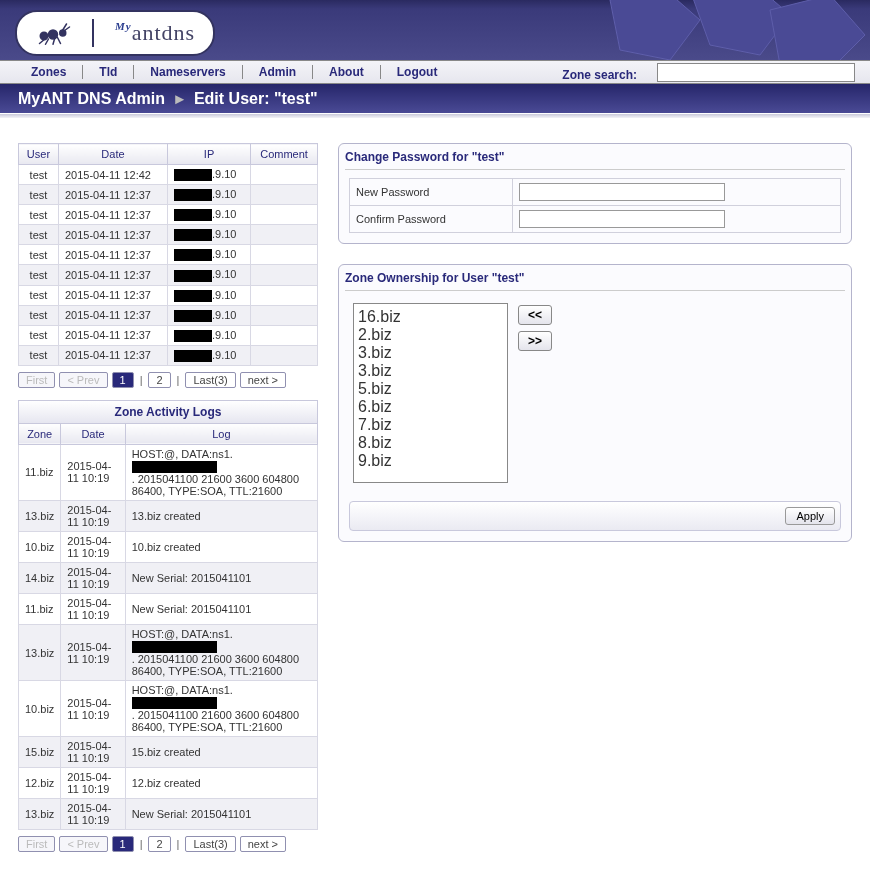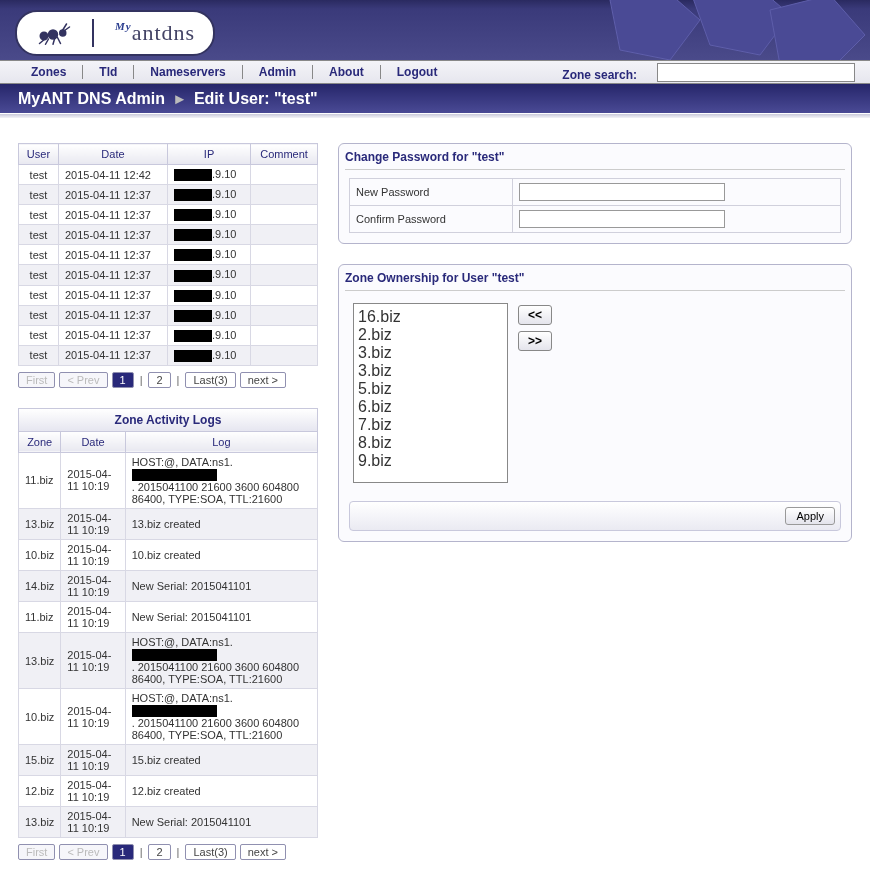--- a/index.html
+++ b/index.html
@@ -184,21 +184,21 @@
       <span class="btn dis">First</span>
       <span class="btn dis">&lt; Prev</span>
       <span class="pg cur">1</span>
       <span class="sep">|</span>
       <span class="pg">2</span>
       <span class="sep">|</span>
       <span class="btn">Last(3)</span>
       <span class="btn">next &gt;</span>
     </div>
 
-    <table class="data" style="margin-top:20px">
+    <table class="data" style="margin-top:12px">
       <caption>Zone Activity Logs</caption>
       <thead>
           <tr>
         <th>Zone</th>
         <th>Date</th>
         <th>Log</th>
       </tr>
         </thead>
       <tbody id="activity-body">
           <tr>

